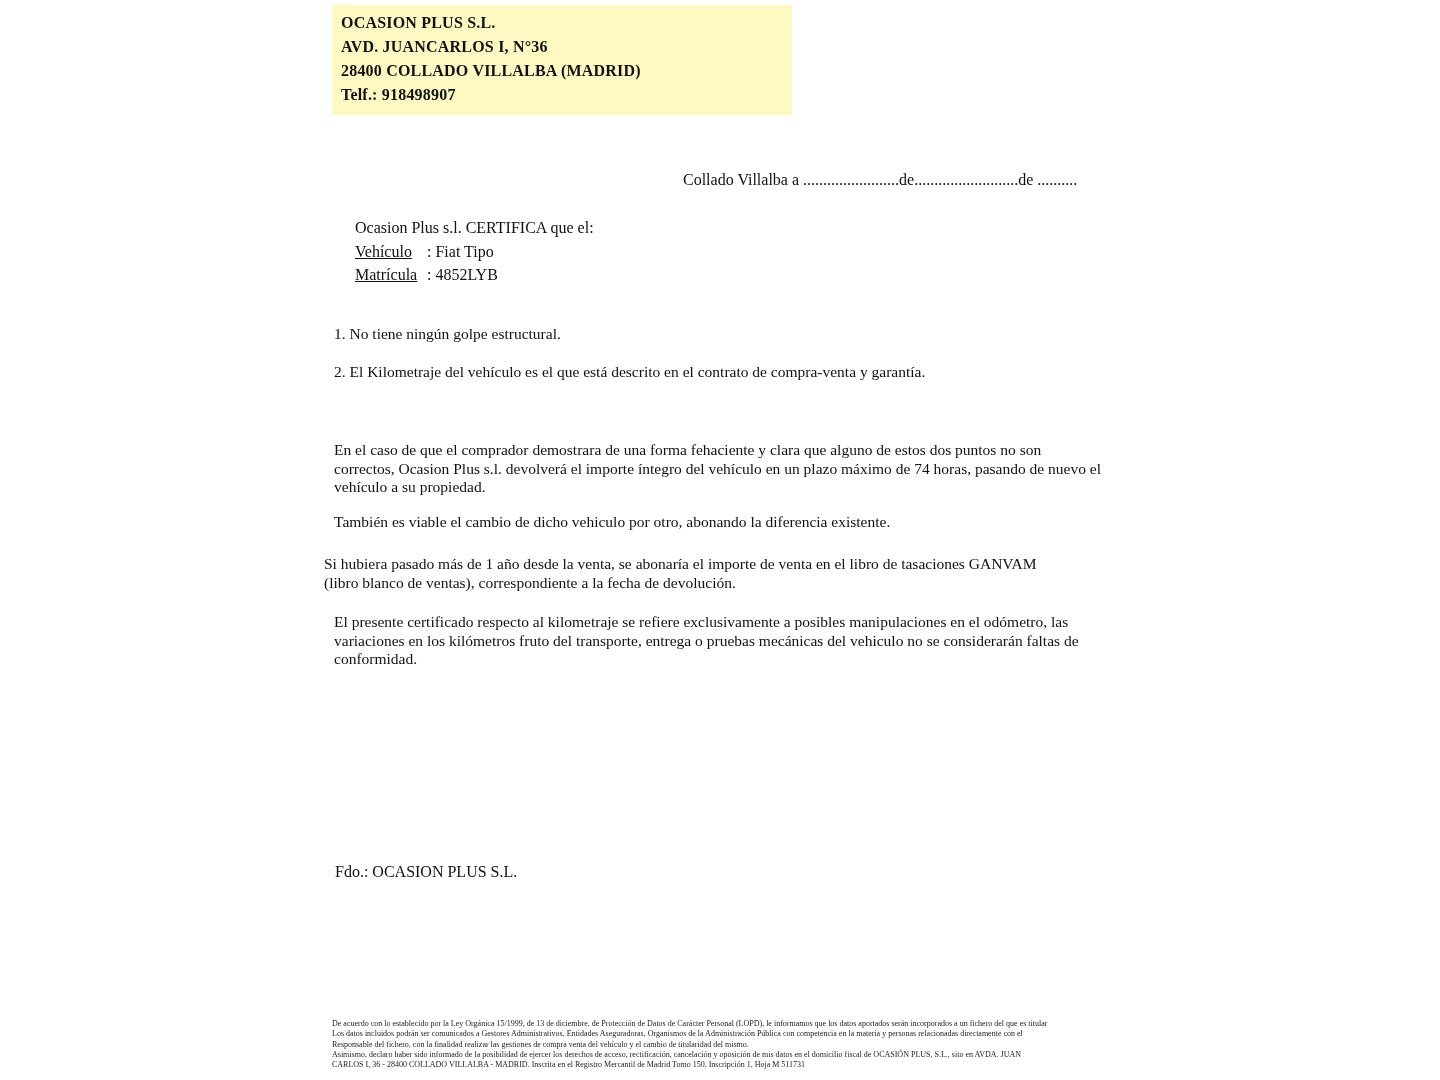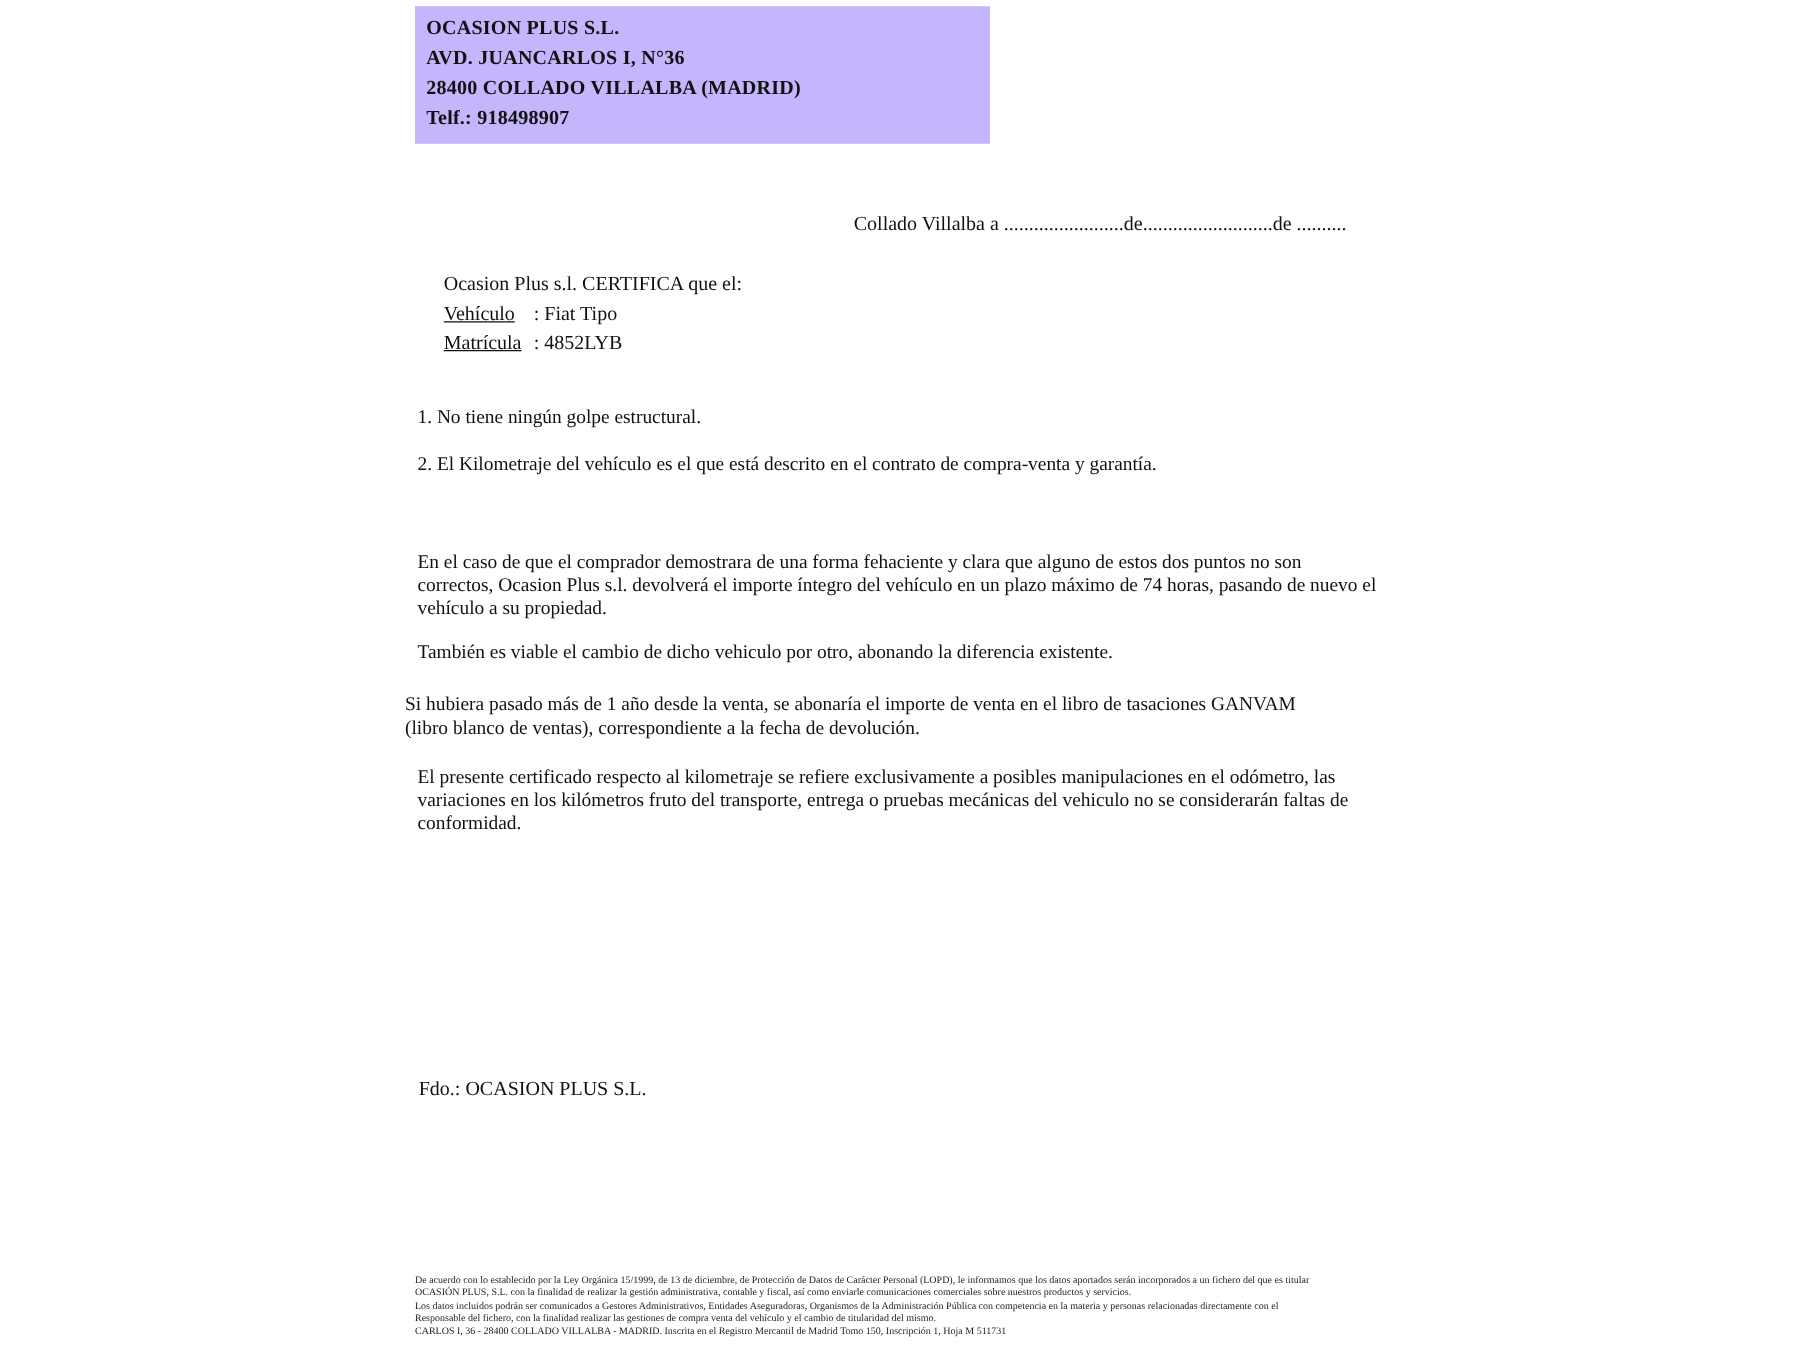--- a/index.html
+++ b/index.html
@@ -15,21 +15,21 @@
     color: #111111;
     overflow: hidden;
   }
   .abs { position: absolute; }
 
   .header-box {
     left: 332px;
     top: 5px;
     width: 442px;
     padding: 6px 9px 8px 9px;
-    background: #c4b5fd;
+    background: #fef9c3;
     font-weight: bold;
     font-size: 16px;
     line-height: 24px;
     letter-spacing: 0.2px;
   }
 
   .date-line {
     left: 683px;
     top: 171px;
     font-size: 16px;
@@ -101,17 +101,17 @@
 
 <div class="abs body-text para-1">En el caso de que el comprador demostrara de una forma fehaciente y clara que alguno de estos dos puntos no son correctos, Ocasion Plus s.l. devolverá el importe íntegro del vehículo en un plazo máximo de 74 horas, pasando de nuevo el vehículo a su propiedad.</div>
 <div class="abs body-text para-2">También es viable el cambio de dicho vehiculo por otro, abonando la diferencia existente.</div>
 <div class="abs body-text para-3">Si hubiera pasado más de 1 año desde la venta, se abonaría el importe de venta en el libro de tasaciones GANVAM (libro blanco de ventas), correspondiente a la fecha de devolución.</div>
 <div class="abs body-text para-4">El presente certificado respecto al kilometraje se refiere exclusivamente a posibles manipulaciones en el odómetro, las variaciones en los kilómetros fruto del transporte, entrega o pruebas mecánicas del vehiculo no se considerarán faltas de conformidad.</div>
 
 <div class="abs signature">Fdo.: OCASION PLUS S.L.</div>
 
 <div class="abs legal-footer">
   <div>De acuerdo con lo establecido por la Ley Orgánica 15/1999, de 13 de diciembre, de Protección de Datos de Carácter Personal (LOPD), le informamos que los datos aportados serán incorporados a un fichero del que es titular</div>
-  <div>OCASIÓN PLUS, S.L. con la finalidad de realizar la gestión administrativa, contable y fiscal, así como enviarle comunicaciones comerciales sobre nuestros productos y servicios.</div>
   <div>Los datos incluidos podrán ser comunicados a Gestores Administrativos, Entidades Aseguradoras, Organismos de la Administración Pública con competencia en la materia y personas relacionadas directamente con el</div>
   <div>Responsable del fichero, con la finalidad realizar las gestiones de compra venta del vehículo y el cambio de titularidad del mismo.</div>
+  <div>Asimismo, declaro haber sido informado de la posibilidad de ejercer los derechos de acceso, rectificación, cancelación y oposición de mis datos en el domicilio fiscal de OCASIÓN PLUS, S.L., sito en AVDA. JUAN</div>
   <div>CARLOS I, 36 - 28400 COLLADO VILLALBA - MADRID. Inscrita en el Registro Mercantil de Madrid Tomo 150, Inscripción 1, Hoja M 511731</div>
 </div>
 
 </body></html>

